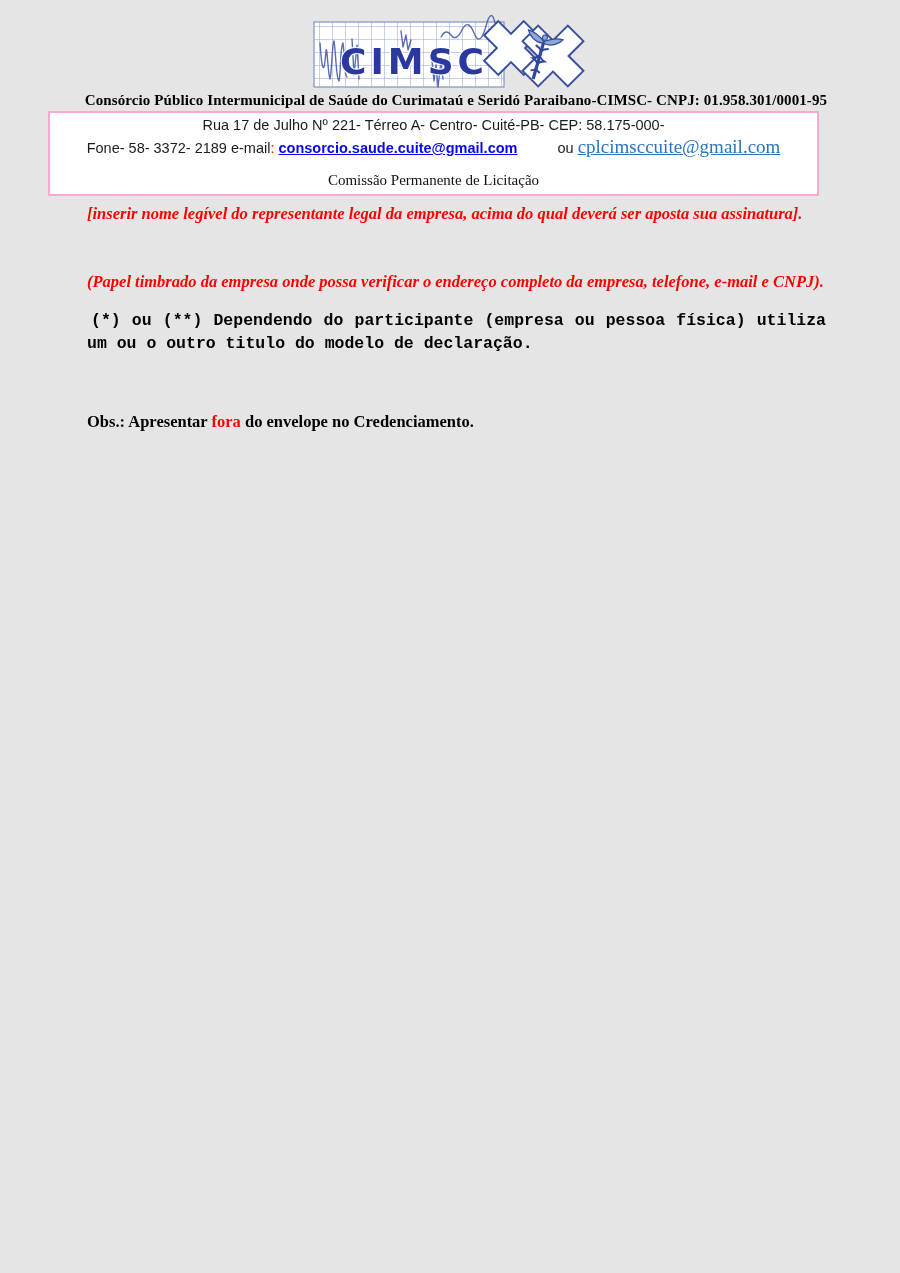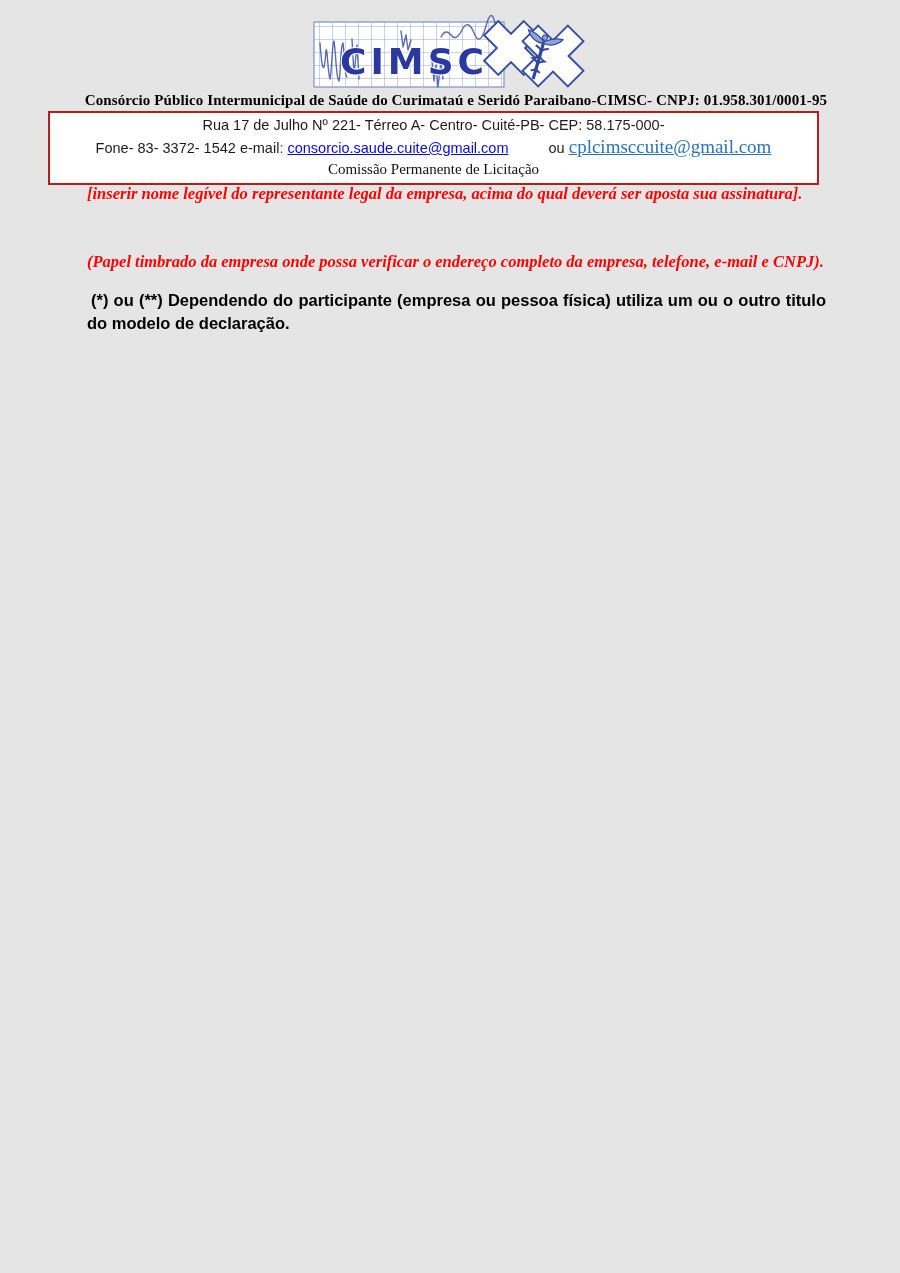--- a/index.html
+++ b/index.html
@@ -31,80 +31,80 @@
     letter-spacing: 0.1px;
     text-align: center;
     white-space: nowrap;
     color: #000000;
   }
   .info-box {
     position: absolute;
     left: 48px;
     top: 111px;
     width: 771px;
-    border: 2px solid #b91c1c;
+    border: 2px solid #f9a8d4;
     padding: 3px 8px 5px 8px;
     text-align: center;
     background: #ffffff;
   }
   .info-address {
     font-family: "Liberation Sans", sans-serif;
     font-size: 14.5px;
     line-height: 19px;
     color: #1c1c1c;
   }
   .info-contact {
     font-family: "Liberation Sans", sans-serif;
     font-size: 14.5px;
     line-height: 21px;
     margin-top: 1px;
     color: #1c1c1c;
   }
   .red-colon { color: #ff0000; }
   .email-primary {
     font-family: "Liberation Sans", sans-serif;
-    font-weight: normal;
+    font-weight: bold;
     color: #0707f0;
     text-decoration: underline;
     cursor: pointer;
   }
   .email-sep { color: #1c1c1c; margin-left: 36px; }
   .email-secondary {
     font-family: "Liberation Serif", serif;
     font-size: 19px;
     color: #2874be;
     text-decoration: underline;
     cursor: pointer;
   }
   .info-committee {
     font-family: "Liberation Serif", serif;
     font-size: 15px;
     line-height: 18px;
-    margin-top: 1px;
+    margin-top: 12px;
     color: #111111;
   }
   .doc-body {
     position: absolute;
     left: 87px;
     top: 178px;
     width: 739px;
   }
   .note-red {
     font-family: "Liberation Serif", serif;
     font-weight: bold;
     font-style: italic;
     font-size: 16.5px;
     line-height: 24px;
     color: #ff0000;
     text-align: justify;
   }
-  .p1 { margin-top: 4px; }
+  .p1 { margin-top: 24px; }
   .p2 { margin-top: 44px; }
   .note-black {
-    font-family: Liberation Sans, sans-serif;
+    font-family: Liberation Mono, monospace;
     font-weight: bold;
     font-size: 16.5px;
     line-height: 23px;
     color: #000000;
     text-align: justify;
     text-indent: 4px;
     margin-top: 15px;
   }
   .obs-line {
     font-family: "Liberation Serif", serif;
@@ -157,27 +157,30 @@
       </g>
 
       <text x="108" y="61" text-anchor="middle" font-family="DejaVu Sans, sans-serif" font-weight="bold" font-size="36" letter-spacing="4" fill="#2a38a0" style="paint-order: stroke; stroke: #ffffff; stroke-width: 2px;">CIMSC</text>
     </svg>
   </div>
 
   <div class="doc-title">Consórcio Público Intermunicipal de Saúde do Curimataú e Seridó Paraibano-CIMSC- CNPJ: 01.958.301/0001-95</div>
 
   <div class="info-box">
     <div class="info-address">Rua 17 de Julho Nº 221- Térreo A- Centro- Cuité-PB- CEP: 58.175-000-</div>
-    <div class="info-contact"><span>Fone- 83- 3372- 1542 e-mail</span><span class="red-colon">:</span>
+    <div class="info-contact"><span>Fone- 58- 3372- 2189 e-mail</span><span class="red-colon">:</span>
       <a class="email-primary">consorcio.saude.cuite@gmail.com</a>
       <span class="email-sep">ou</span>
       <a class="email-secondary">cplcimsccuite@gmail.com</a>
     </div>
     <div class="info-committee">Comissão Permanente de Licitação</div>
   </div>
 
   <div class="doc-body">
     <p class="note-red p1">[inserir nome legível do representante legal da empresa, acima do qual deverá ser aposta sua assinatura].</p>
     <p class="note-red p2">(Papel timbrado da empresa onde possa verificar o endereço completo da empresa, telefone, e-mail e CNPJ).</p>
     <p class="note-black">(*) ou (**) Dependendo do participante (empresa ou pessoa física) utiliza um ou o outro titulo do modelo de declaração.</p>
+    <p class="obs-line"><span>Obs.: Apresentar</span>
+      <span class="obs-highlight">fora</span>
+      <span>do envelope no Credenciamento.</span></p>
   </div>
 
 </div>
 
 </body></html>

